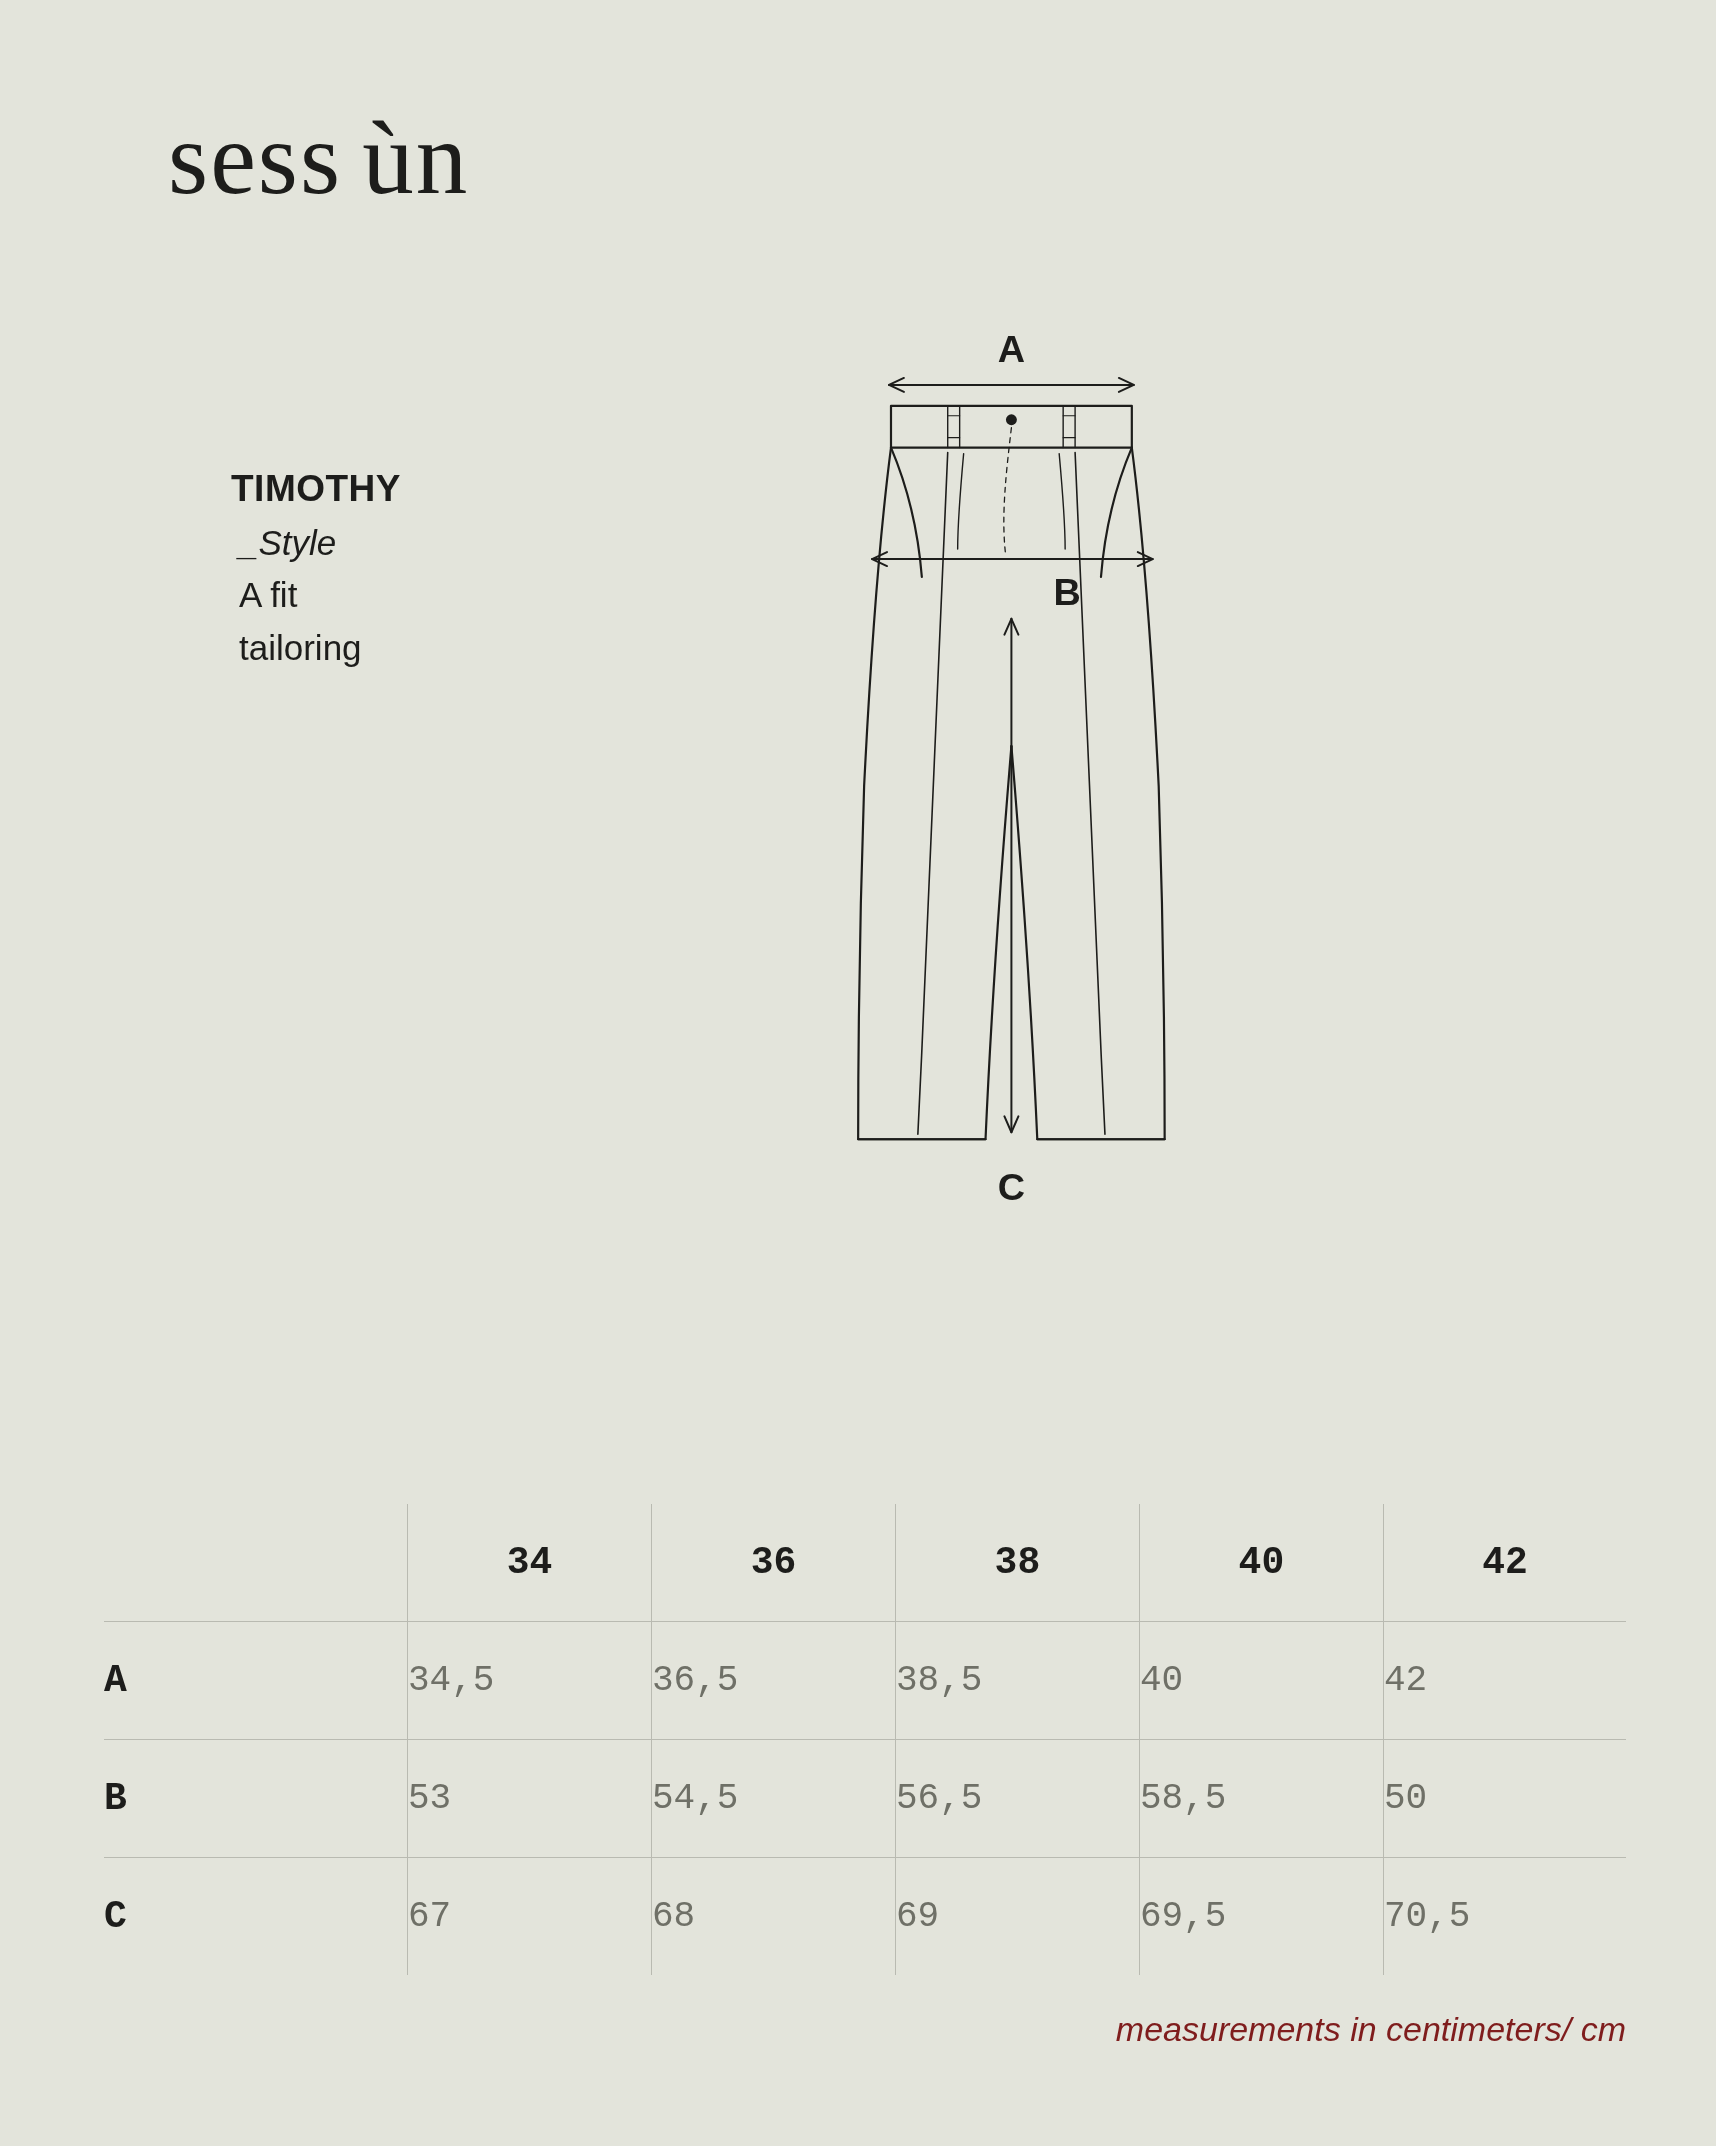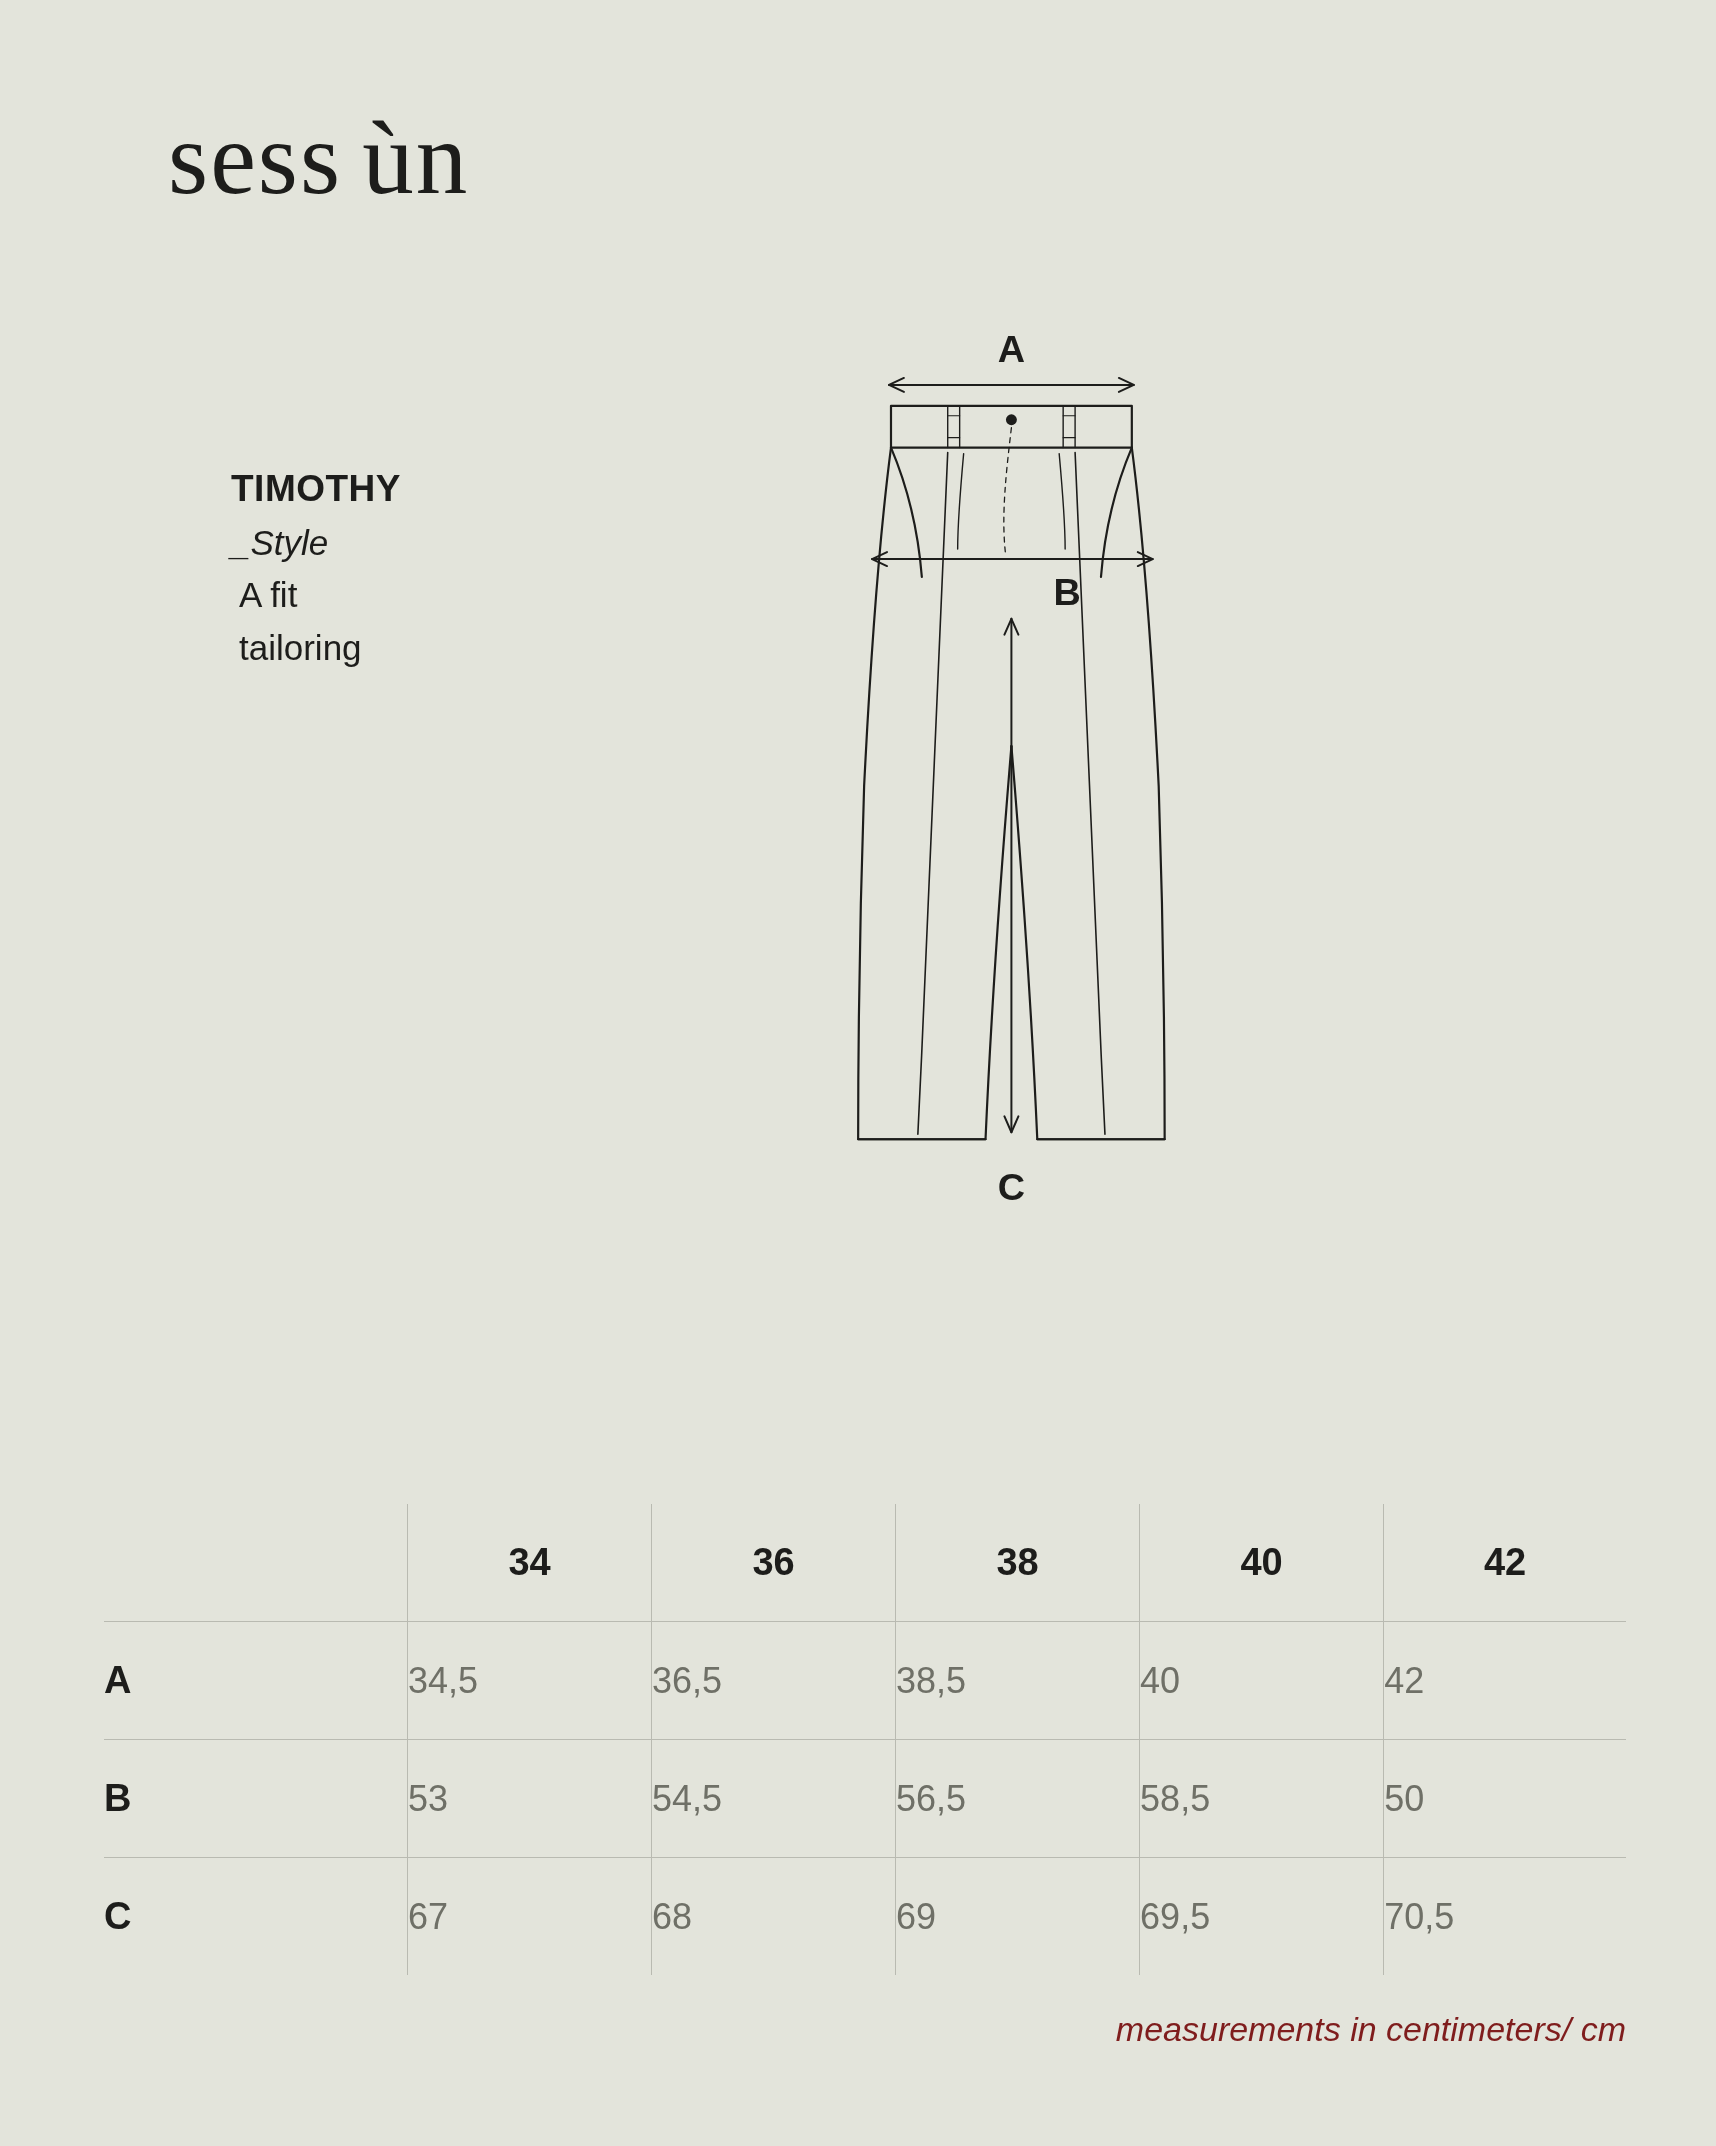--- a/index.html
+++ b/index.html
@@ -37,21 +37,21 @@
     font-size: 37px;
     font-weight: bold;
     letter-spacing: 0.5px;
     line-height: 1.15;
     margin: 0 0 10px 0;
   }
   .product-style {
     font-size: 35px;
     font-style: italic;
     line-height: 1.28;
-    margin: 0;
+    margin: 8px;
     font-weight: 400;
   }
   .product-line {
     font-size: 35px;
     line-height: 1.28;
     margin: 8px;
     font-weight: 400;
   }
 
   
@@ -72,20 +72,21 @@
     width: 1522px;
     border-collapse: collapse;
   }
   .size-table td, .size-table th {
     border: 1px solid #b9bab1;
     font-weight: 400;
     font-size: 36px;
     color: #6f7067;
     height: 117px;
     padding: 0;
+    font-family: Liberation Mono, monospace;
   }
   .size-table tr.head th {
     border-top: none;
     font-weight: bold;
     color: #1d1d1b;
     font-size: 38px;
   }
   .size-table td.rowlabel, .size-table th.rowlabel {
     font-weight: bold;
     color: #1d1d1b;

